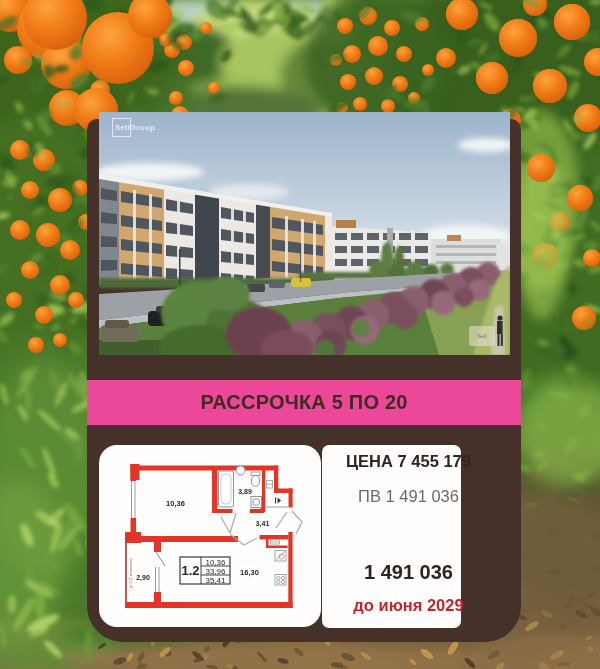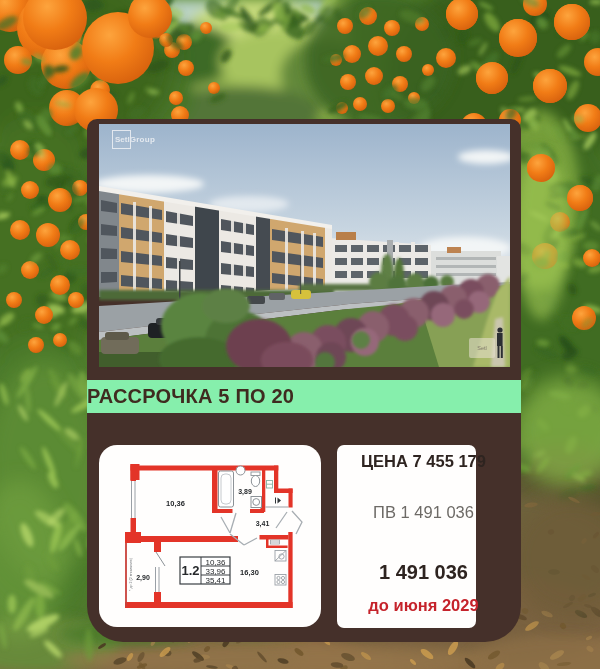--- a/index.html
+++ b/index.html
@@ -618,21 +618,21 @@
     <circle cx="580" cy="198" r="13" fill="url(#og)"></circle>
   </g>
 
   <ellipse cx="568" cy="432" rx="55" ry="55" fill="#8cb94b" opacity="0.7" filter="url(#b10)"></ellipse>
   <ellipse cx="572" cy="558" rx="62" ry="62" fill="#6e5c38" opacity="0.7" filter="url(#b10)"></ellipse>
 </svg>
 
 <div class="abs" style="left:87px;top:119px;width:434px;height:523px;background:#45302a;
      border-radius:10px 10px 36px 36px;"></div>
 
-<div class="abs" style="left:99px;top:124px;width:411px;height:243px;overflow:hidden;">
+<div class="abs" style="left:99px;top:112px;width:411px;height:243px;overflow:hidden;">
 <svg width="411" height="243" viewBox="0 0 411 243">
   <defs>
     <linearGradient id="sky" x1="0" y1="0" x2="0" y2="1">
       <stop offset="0%" stop-color="#9db4cc"></stop>
       <stop offset="60%" stop-color="#c6d4e0"></stop>
       <stop offset="100%" stop-color="#e9edf0"></stop>
     </linearGradient>
     <filter id="pb3" x="-40%" y="-40%" width="180%" height="180%">
           <feGaussianBlur stdDeviation="3"></feGaussianBlur>
         </filter>
@@ -822,22 +822,22 @@
   </g>
 </svg>
 
 <div class="abs" style="left:13px;top:6px;color:#e9edf2;opacity:0.92;">
   <div style="position:absolute;left:0;top:0;width:17px;height:17px;border:1.6px solid #e9edf2;"></div>
   <div style="position:absolute;left:3px;top:5px;font-size:8px;font-weight:bold;white-space:nowrap;">Setl<span style="letter-spacing:0.3px">Group</span></div>
 </div>
 
 </div>
 
-<div class="abs" style="left:87px;top:380px;width:434px;height:33px;background:#86efac;
-     display:flex;align-items:center;">
+<div class="abs" style="left:87px;top:380px;width:434px;height:45px;background:#ec4899;
+     display:flex;align-items:center;justify-content:center;">
   <span style="font-size:20px;font-weight:bold;color:#3f2b20;letter-spacing:0.2px;">РАССРОЧКА 5 ПО 20</span>
 </div>
 
 <div class="abs" style="left:99px;top:445px;width:222px;height:182px;background:#fffefd;border-radius:18px;">
 <svg width="222" height="182" viewBox="0 0 222 182">
   <g>
 
     <g fill="#e33428">
 
       <rect x="31.5" y="20.5" width="147.8" height="5"></rect>
@@ -979,23 +979,23 @@
       <text x="150.5" y="130" font-size="7.5" text-anchor="middle">16,30</text>
 
       <text x="44" y="135" font-size="7" text-anchor="middle">2,90</text>
     </g>
 
     <text x="33" y="146" font-size="3.6" fill="#6d7276" transform="rotate(-90 33 146)" font-family="Liberation Sans">* до 2 (2 вниманию)</text>
   </g>
 </svg>
 </div>
 
-<div class="abs" style="left:337px;top:445px;width:139px;height:183px;background:#fffefd;border-radius:7px;">
+<div class="abs" style="left:322px;top:445px;width:139px;height:183px;background:#fffefd;border-radius:7px;">
 
   <div class="abs" style="left:0;top:7px;width:173px;text-align:center;color:#2e2420;font-size:16.5px;font-weight:bold;">ЦЕНА 7 455 179</div>
 
-  <div class="abs" style="left:0;top:42px;width:173px;text-align:center;color:#6d6a66;font-size:16.5px;margin-top:16px;">ПВ 1 491 036</div>
+  <div class="abs" style="left:0;top:42px;width:173px;text-align:center;color:#6d6a66;font-size:16.5px;">ПВ 1 491 036</div>
 
 
   <div class="abs" style="left:0;top:116px;width:173px;text-align:center;color:#2e2420;font-size:20px;font-weight:bold;">1 491 036</div>
 
   <div class="abs" style="left:0;top:151px;width:173px;text-align:center;color:#c5232b;font-size:16.5px;font-weight:bold;">до июня 2029</div>
 </div>
 
 </body></html>

